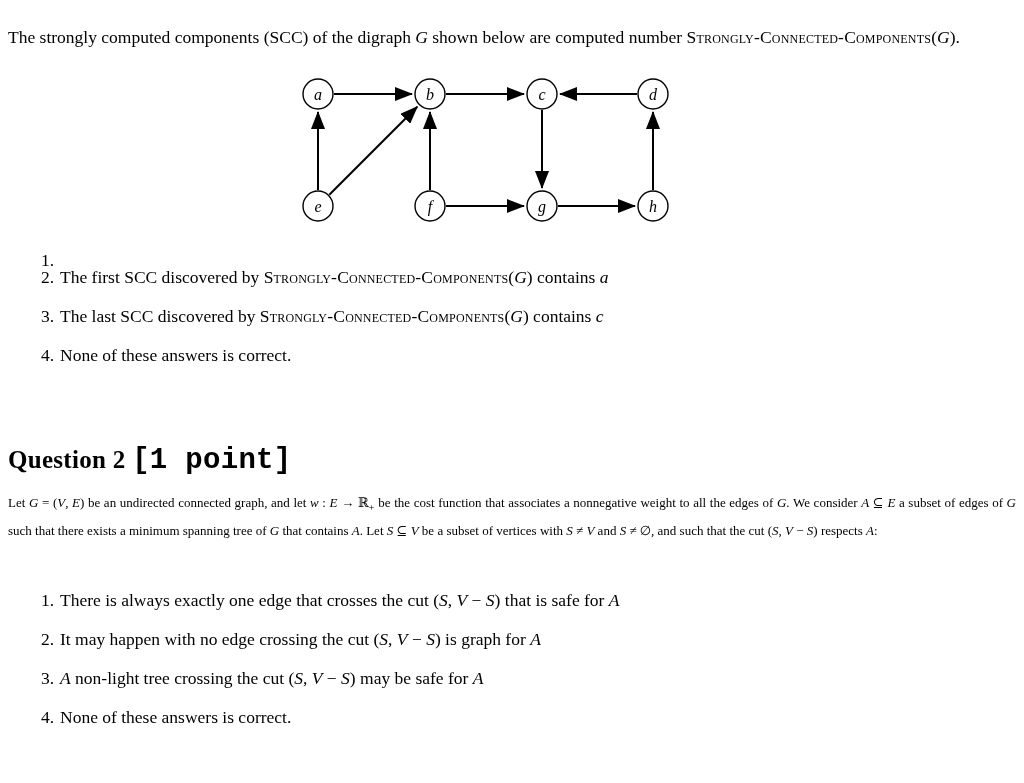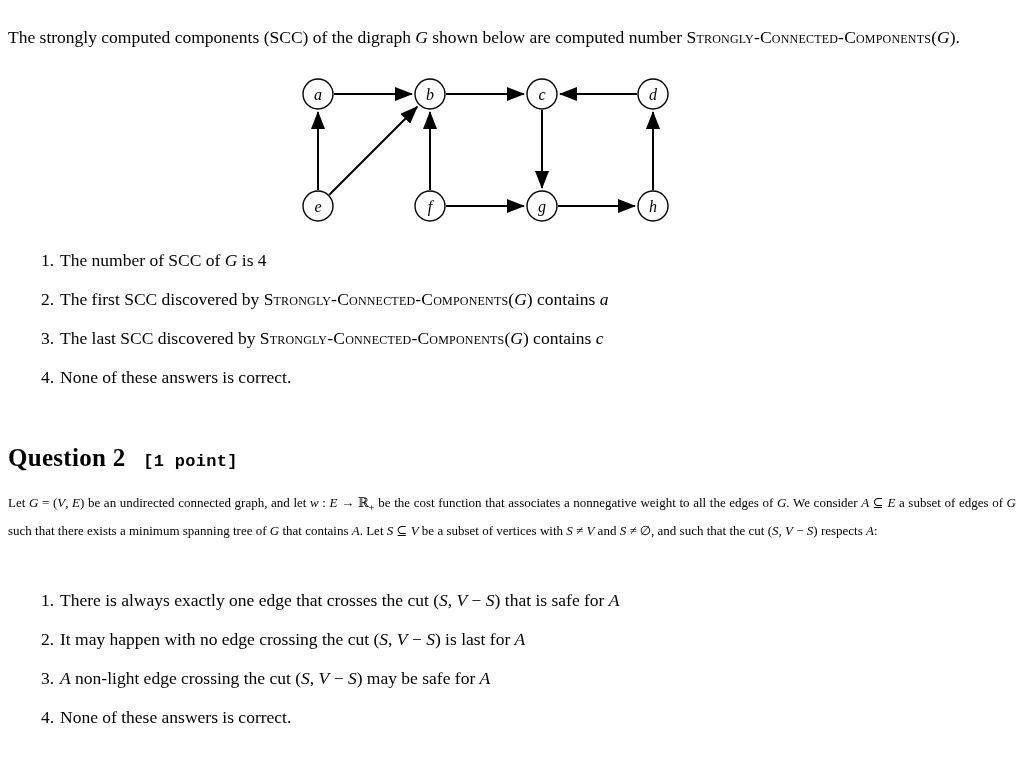--- a/index.html
+++ b/index.html
@@ -87,22 +87,21 @@
     font-weight: bold;
     letter-spacing: 0.3px;
   }
   #question2-heading .qh-title {
     font-family: Liberation Serif, serif;
     font-weight: bold;
   }
   #question2-heading .qh-points {
     font-family: "Liberation Mono", "DejaVu Sans Mono", monospace;
     font-weight: bold;
-    font-size: 17px;
-    margin-left: 11px;
+    font-size: 29px;
   }
 
   
   #question2-body {
     position: absolute;
     left: 8px;
     top: 478px;
     width: 1008px;
     font-size: 13px;
     line-height: 23.5px;
@@ -167,30 +166,30 @@
         </g>
         <g>
           <circle cx="365" cy="140" r="15" fill="#ffffff" stroke="#000000" stroke-width="1.4"></circle>
           <text x="365" y="145.5" text-anchor="middle" class="node-label" fill="#000000">h</text>
         </g>
       </g>
   </svg>
 </div>
 
 <ol class="answer-list" id="answer-list-q1">
-    <li class="answer-item"><span class="answer-num">1.</span><span><span>The number of SCC of </span><span class="mathvar">G</span><span> is 4</span></span></li>
+    <li class="answer-item"><span class="answer-num">1.</span></li>
     <li class="answer-item"><span class="answer-num">2.</span><span><span>The first SCC discovered by </span><span class="smallcaps">Strongly-Connected-Components</span><span>(</span><span class="mathvar">G</span><span>) contains </span><span class="mathvar">a</span></span></li>
     <li class="answer-item"><span class="answer-num">3.</span><span><span>The last SCC discovered by </span><span class="smallcaps">Strongly-Connected-Components</span><span>(</span><span class="mathvar">G</span><span>) contains </span><span class="mathvar">c</span></span></li>
     <li class="answer-item"><span class="answer-num">4.</span><span><span>None of these answers is correct.</span></span></li>
   </ol>
 
 <h2 id="question2-heading">
   <span class="qh-title">Question 2</span><span>&nbsp;</span><span class="qh-points">[1 point]</span>
 </h2>
 
 <p id="question2-body"><span>Let </span><span class="mathvar">G</span><span> = (</span><span class="mathvar">V</span><span>, </span><span class="mathvar">E</span><span>) be an undirected connected graph, and let </span><span class="mathvar">w</span><span> : </span><span class="mathvar">E</span><span> → ℝ</span><sub>+</sub><span> be the cost function that associates a nonnegative weight to all the edges of </span><span class="mathvar">G</span><span>. We consider </span><span class="mathvar">A</span><span> ⊆ </span><span class="mathvar">E</span><span> a subset of edges of </span><span class="mathvar">G</span><span> such that there exists a minimum spanning tree of </span><span class="mathvar">G</span><span> that contains </span><span class="mathvar">A</span><span>. Let </span><span class="mathvar">S</span><span> ⊆ </span><span class="mathvar">V</span><span> be a subset of vertices with </span><span class="mathvar">S</span><span> ≠ </span><span class="mathvar">V</span><span> and </span><span class="mathvar">S</span><span> ≠ ∅, and such that the cut (</span><span class="mathvar">S</span><span>, </span><span class="mathvar">V</span><span> − </span><span class="mathvar">S</span><span>) respects </span><span class="mathvar">A</span><span>:</span></p>
 
 <ol class="answer-list" id="answer-list-q2">
     <li class="answer-item"><span class="answer-num">1.</span><span><span>There is always exactly one edge that crosses the cut (</span><span class="mathvar">S</span><span>, </span><span class="mathvar">V</span><span> − </span><span class="mathvar">S</span><span>) that is safe for </span><span class="mathvar">A</span></span></li>
-    <li class="answer-item"><span class="answer-num">2.</span><span><span>It may happen with no edge crossing the cut (</span><span class="mathvar">S</span><span>, </span><span class="mathvar">V</span><span> − </span><span class="mathvar">S</span><span>) is last for </span><span class="mathvar">A</span></span></li>
-    <li class="answer-item"><span class="answer-num">3.</span><span><span class="mathvar">A</span><span> non-light edge crossing the cut (</span><span class="mathvar">S</span><span>, </span><span class="mathvar">V</span><span> − </span><span class="mathvar">S</span><span>) may be safe for </span><span class="mathvar">A</span></span></li>
+    <li class="answer-item"><span class="answer-num">2.</span><span><span>It may happen with no edge crossing the cut (</span><span class="mathvar">S</span><span>, </span><span class="mathvar">V</span><span> − </span><span class="mathvar">S</span><span>) is graph for </span><span class="mathvar">A</span></span></li>
+    <li class="answer-item"><span class="answer-num">3.</span><span><span class="mathvar">A</span><span> non-light tree crossing the cut (</span><span class="mathvar">S</span><span>, </span><span class="mathvar">V</span><span> − </span><span class="mathvar">S</span><span>) may be safe for </span><span class="mathvar">A</span></span></li>
     <li class="answer-item"><span class="answer-num">4.</span><span><span>None of these answers is correct.</span></span></li>
   </ol>
 
 </body></html>

